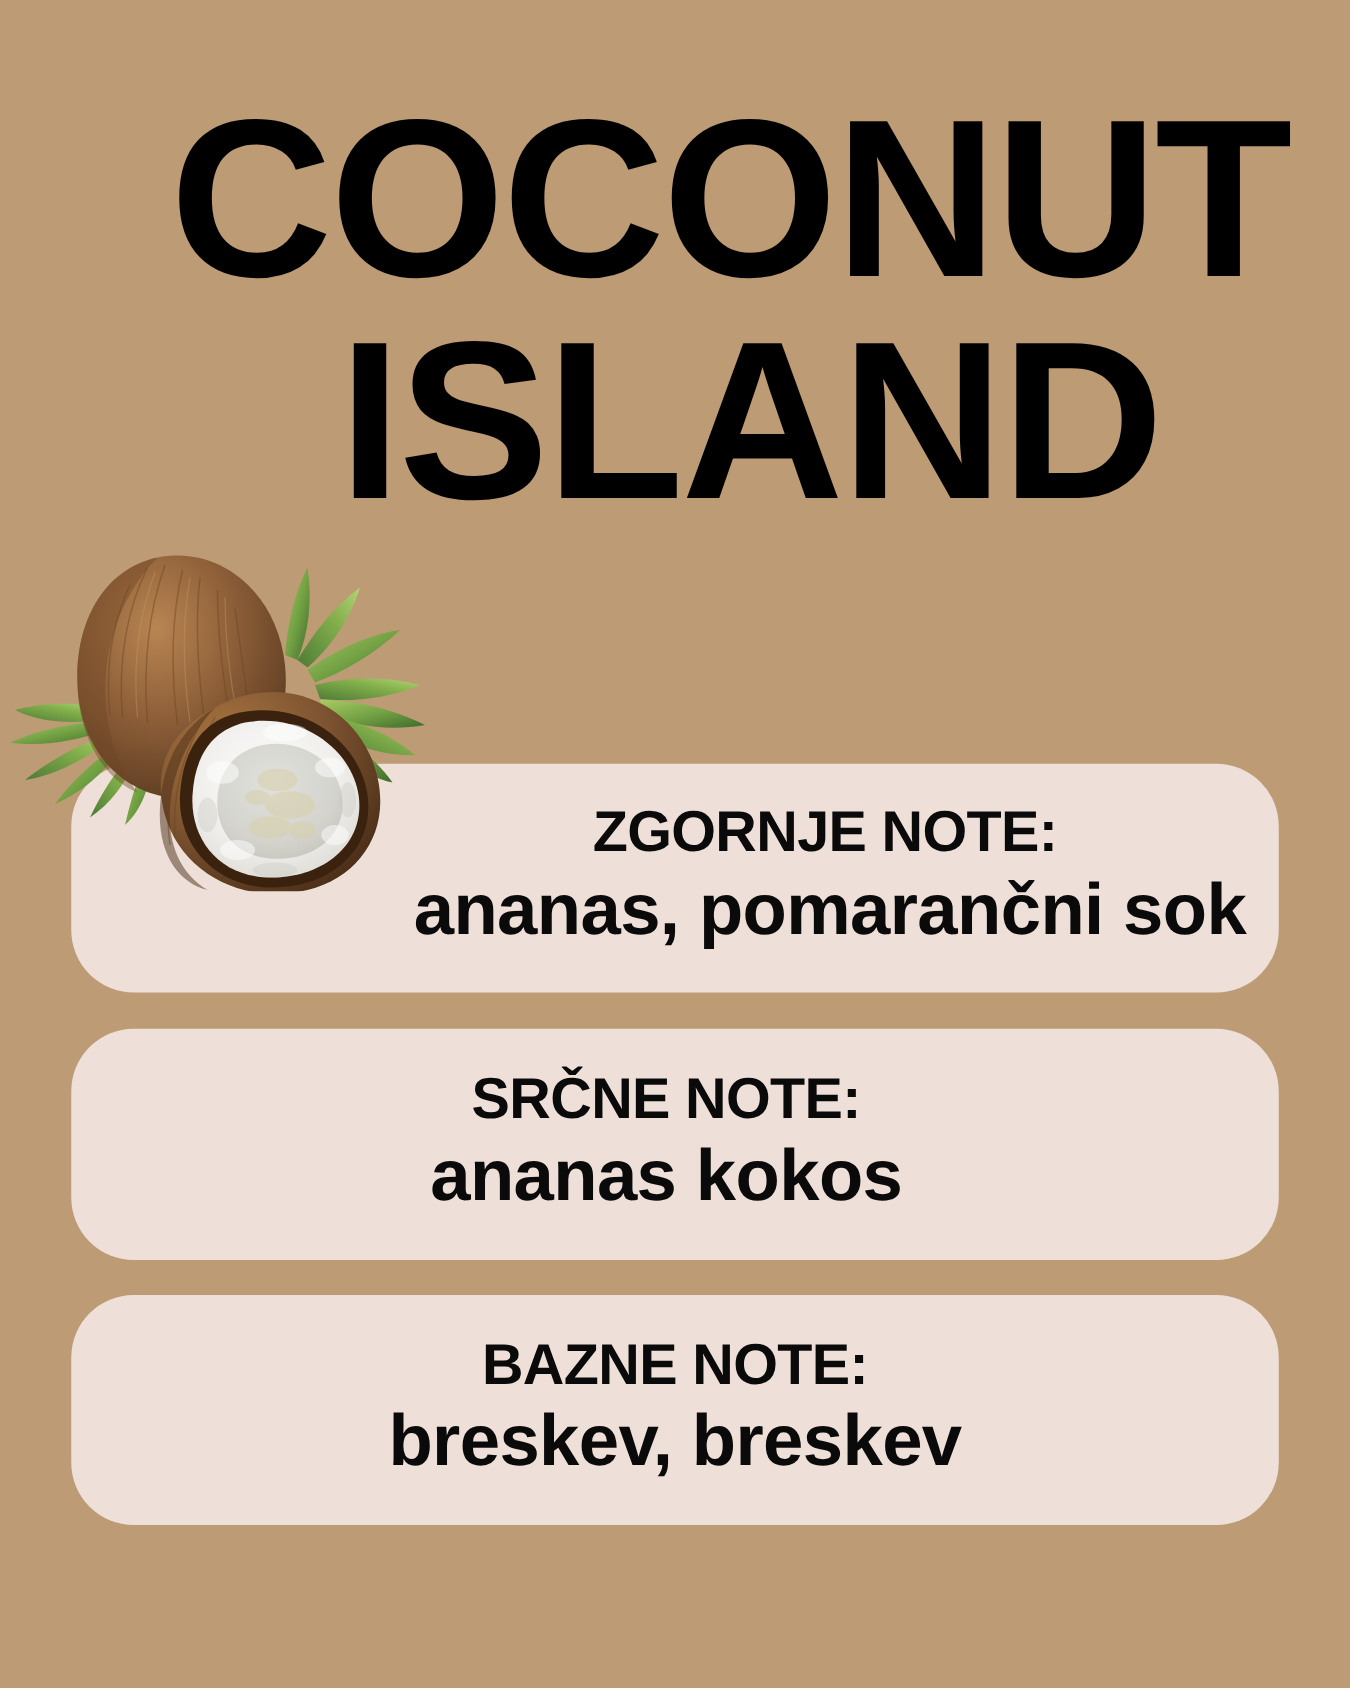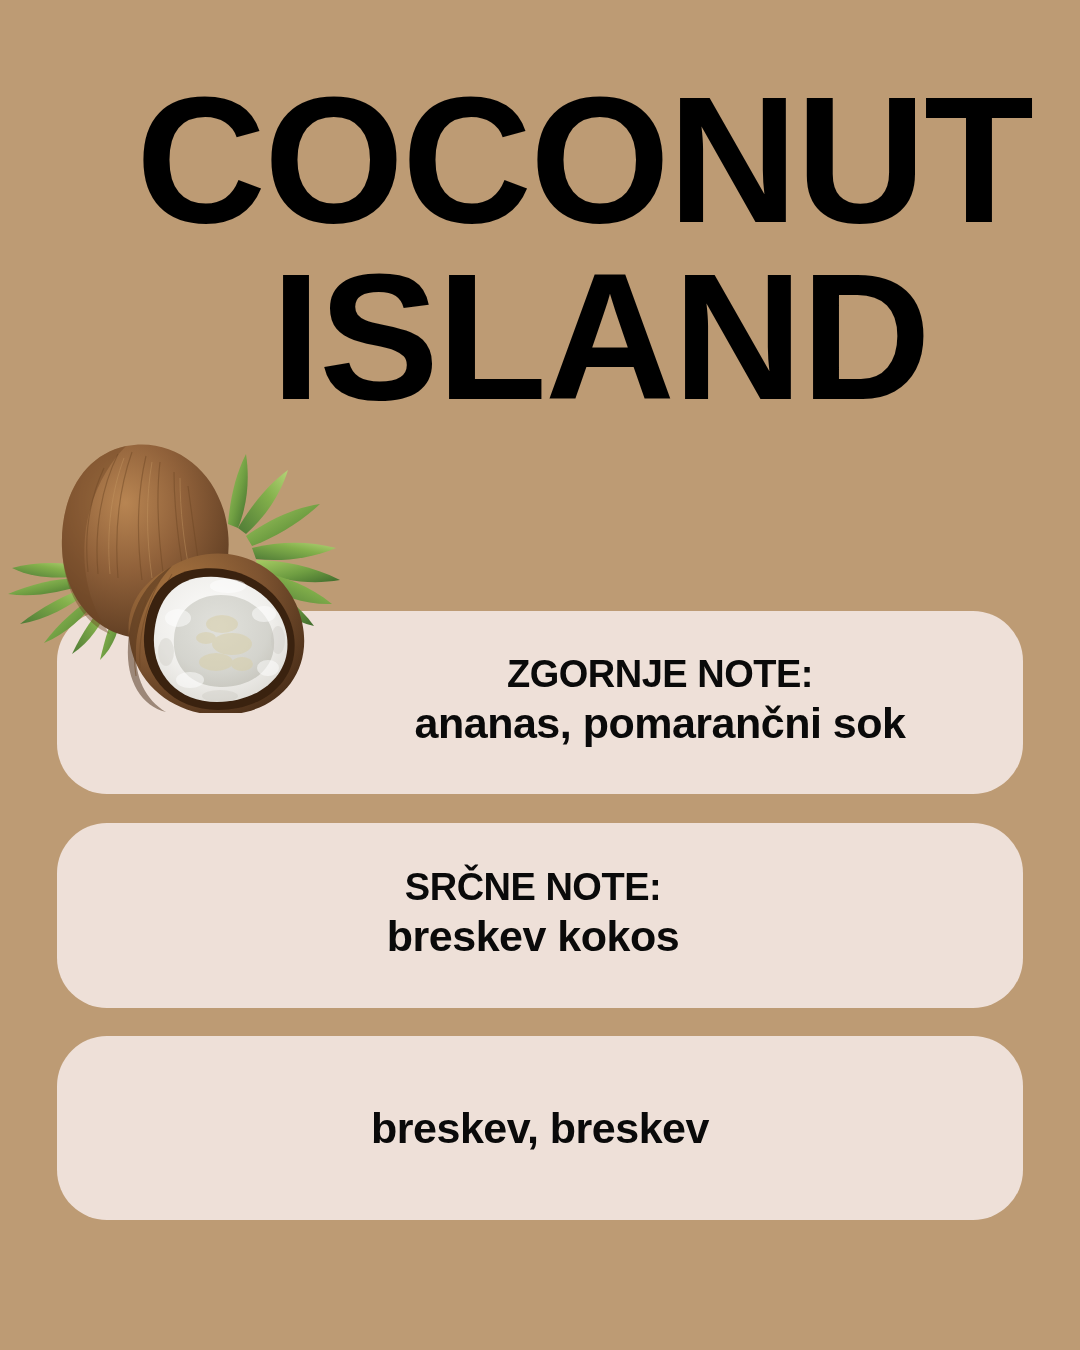--- a/index.html
+++ b/index.html
@@ -72,30 +72,30 @@
     height: 100%;
   }
   .note-card.card-1 .note-inner {
     padding-left: 240px;
   }
 
   .note-heading {
     color: #0a0a0a;
     font-family: "Liberation Sans", sans-serif;
     font-weight: 700;
-    font-size: 38px;
+    font-size: 46px;
     line-height: 1.06;
     letter-spacing: -0.5px;
     white-space: nowrap;
   }
   .note-body {
     color: #0a0a0a;
     font-family: "Liberation Sans", sans-serif;
     font-weight: 700;
-    font-size: 43px;
+    font-size: 58px;
     line-height: 1.1;
     letter-spacing: -0.5px;
     margin-top: 6px;
     white-space: nowrap;
   }
 
   
   .coconut-art {
     position: absolute;
     left: 6px;
@@ -125,26 +125,27 @@
     <div class="note-card card-1">
       <div class="note-inner">
         <div class="note-heading">ZGORNJE NOTE:</div>
         <div class="note-body">ananas, pomarančni sok</div>
       </div>
     </div>
 
     <div class="note-card card-2">
       <div class="note-inner">
         <div class="note-heading">SRČNE NOTE:</div>
-        <div class="note-body">breskev kokos</div>
+        <div class="note-body">ananas kokos</div>
       </div>
     </div>
 
     <div class="note-card card-3">
       <div class="note-inner">
+        <div class="note-heading">BAZNE NOTE:</div>
         <div class="note-body">breskev, breskev</div>
       </div>
     </div>
 
   </div>
 
   <div class="coconut-art">
     <svg viewBox="0 0 350 285" xmlns="http://www.w3.org/2000/svg">
       <defs>
         <linearGradient id="leafG" x1="0" y1="0" x2="1" y2="1">

